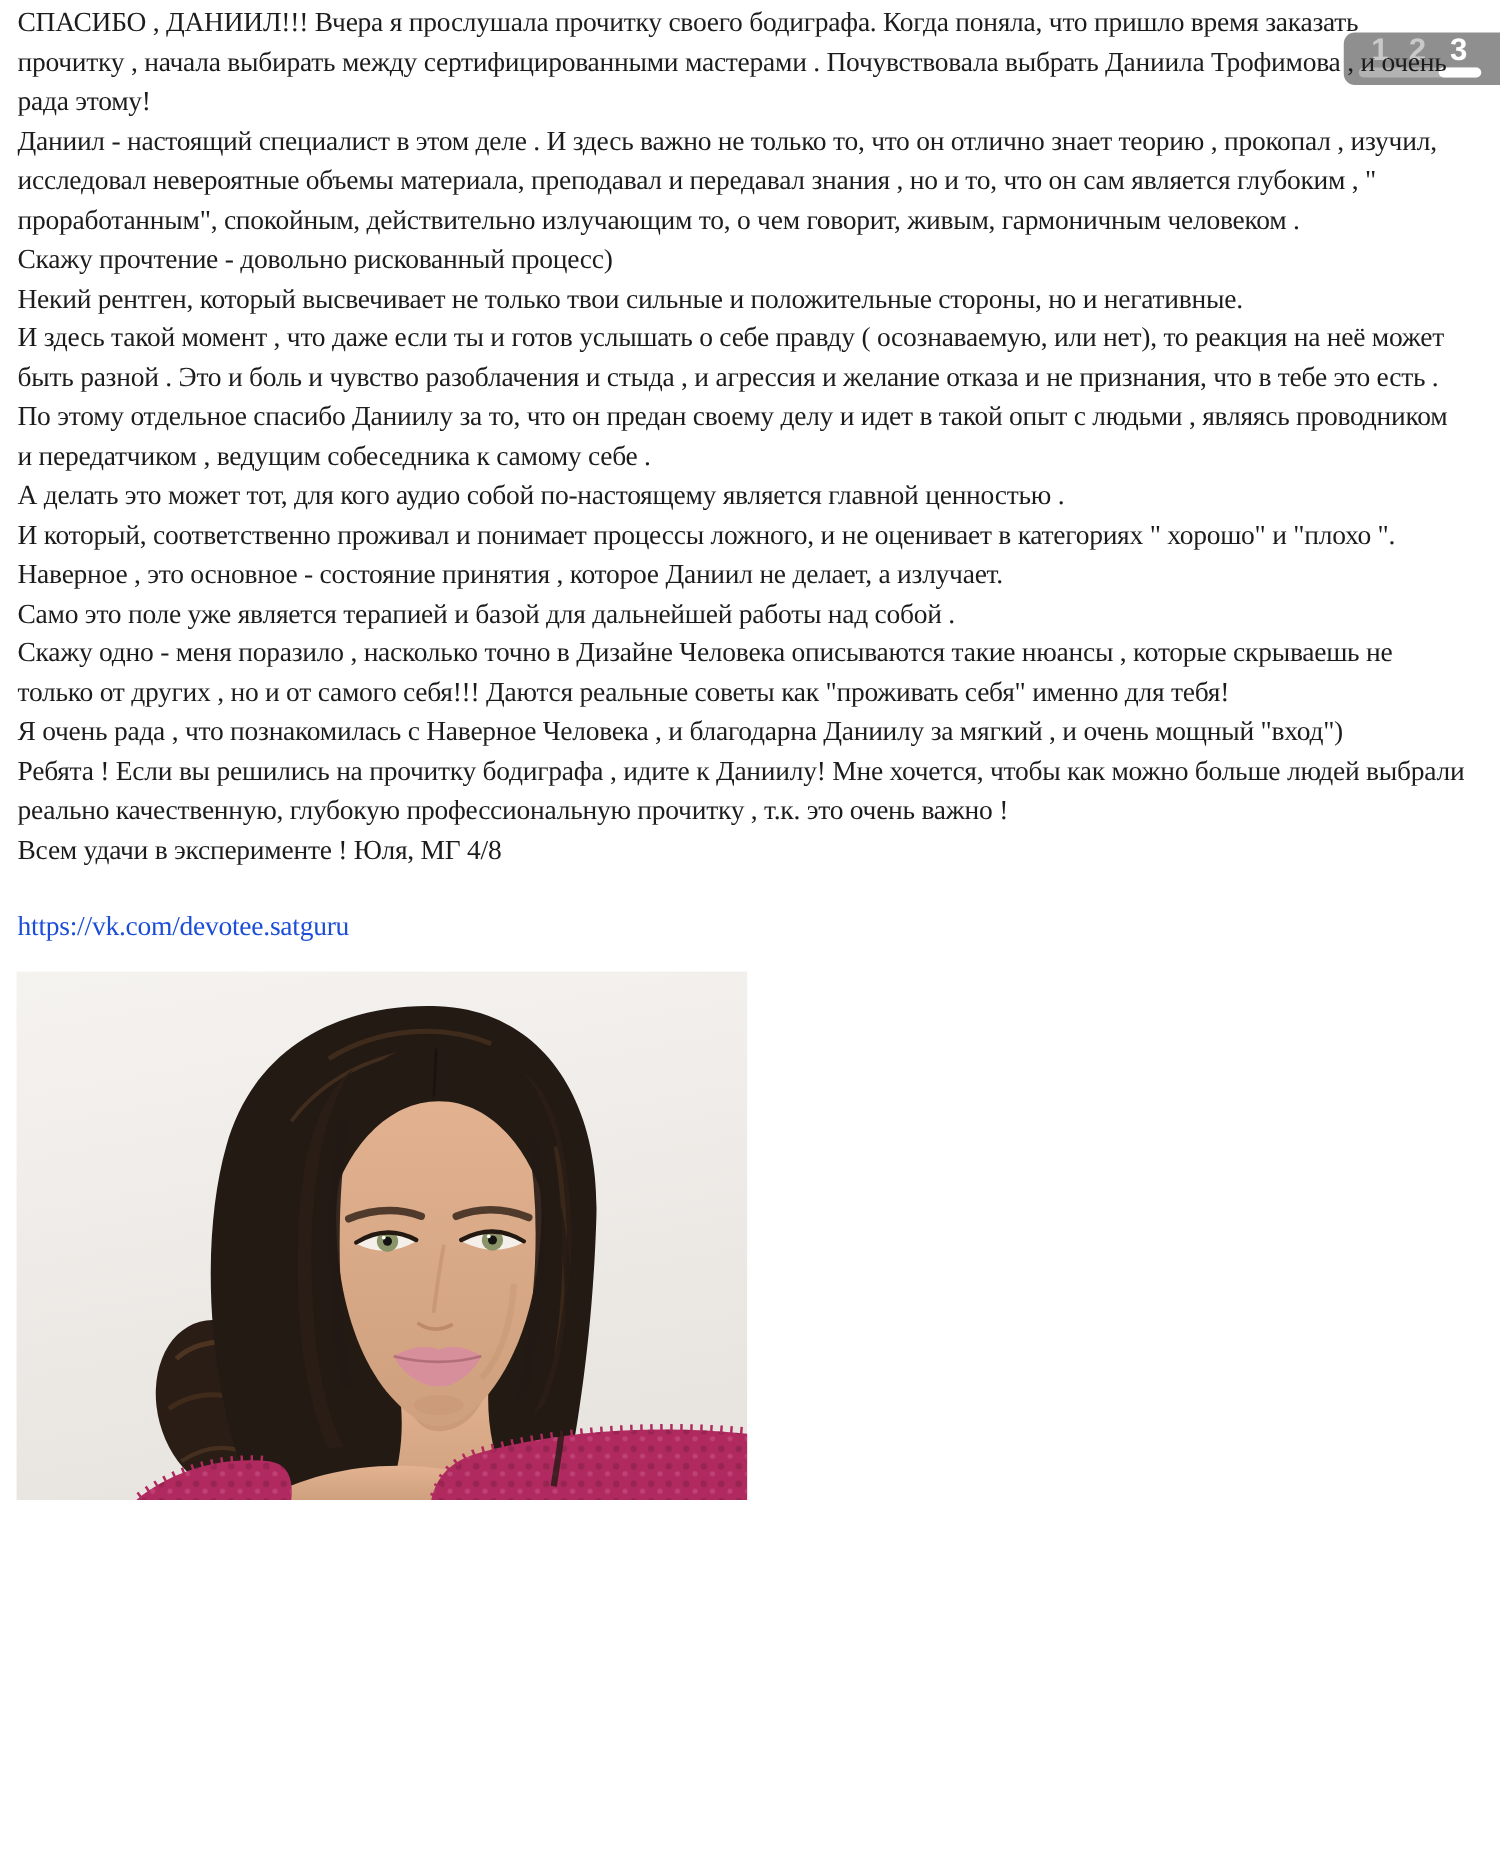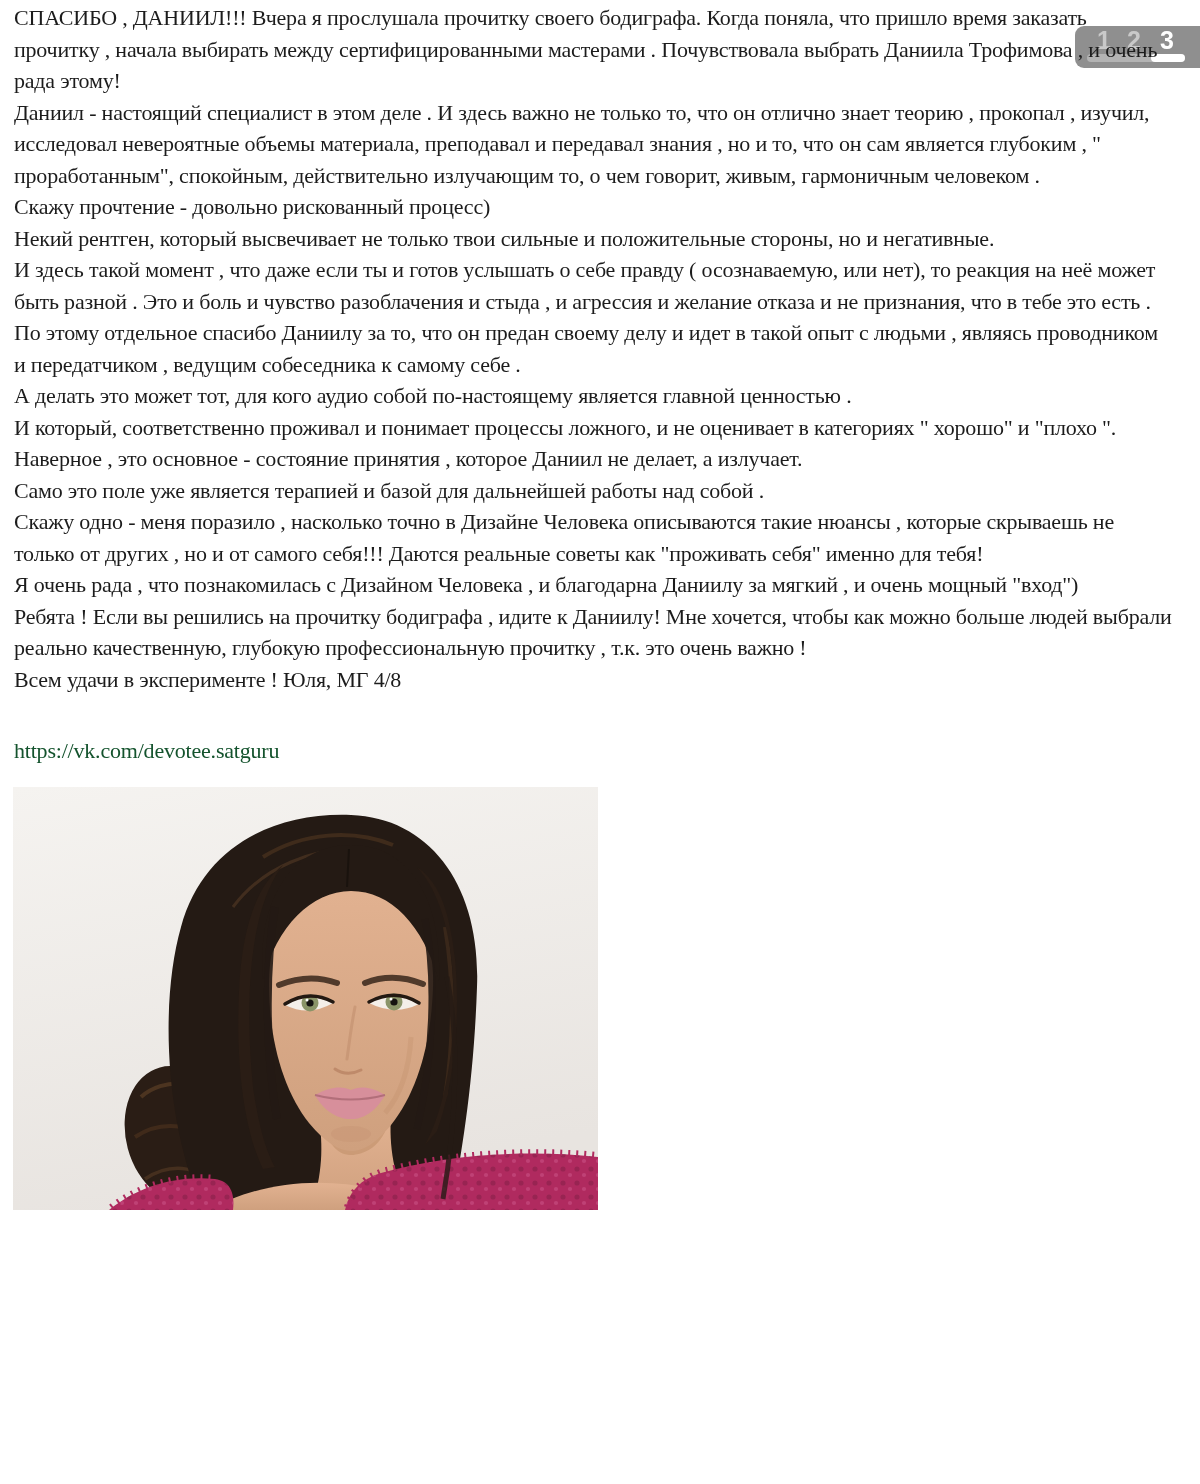--- a/index.html
+++ b/index.html
@@ -11,22 +11,22 @@
   }
 
   
   .post-text{
     position:absolute;left:14px;top:2px;width:1160px;z-index:2;
     font-size:22px;line-height:31.5px;letter-spacing:-0.2px;font-family:Liberation Serif, serif;
   }
   .post-text p{margin:0;padding:0;}
 
   .vk-link{
-    display:inline-block;margin-top:40px;
-    color:#14532d;text-decoration:none;cursor:pointer;
+    display:inline-block;margin-top:30px;
+    color:#1d4ed8;text-decoration:none;cursor:pointer;
   }
 
   
   .photo{
     margin:20px 0 0 -1px;padding:0;width:585px;height:423px;
     overflow:hidden;line-height:0;cursor:pointer;
   }
 
   
   .pager{
@@ -67,21 +67,21 @@
   <p>Даниил - настоящий специалист в этом деле . И здесь важно не только то, что он отлично знает теорию , прокопал , изучил, исследовал невероятные объемы материала, преподавал и передавал знания , но и то, что он сам является глубоким , " проработанным", спокойным, действительно излучающим то, о чем говорит, живым, гармоничным человеком .</p>
   <p>Скажу прочтение - довольно рискованный процесс)</p>
   <p>Некий рентген, который высвечивает не только твои сильные и положительные стороны, но и негативные.</p>
   <p>И здесь такой момент , что даже если ты и готов услышать о себе правду ( осознаваемую, или нет), то реакция на неё может быть разной . Это и боль и чувство разоблачения и стыда , и агрессия и желание отказа и не признания, что в тебе это есть .</p>
   <p>По этому отдельное спасибо Даниилу за то, что он предан своему делу и идет в такой опыт с людьми , являясь проводником и передатчиком , ведущим собеседника к самому себе .</p>
   <p>А делать это может тот, для кого аудио собой по-настоящему является главной ценностью .</p>
   <p>И который, соответственно проживал и понимает процессы ложного, и не оценивает в категориях " хорошо" и "плохо ".</p>
   <p>Наверное , это основное - состояние принятия , которое Даниил не делает, а излучает.</p>
   <p>Само это поле уже является терапией и базой для дальнейшей работы над собой .</p>
   <p>Скажу одно - меня поразило , насколько точно в Дизайне Человека описываются такие нюансы , которые скрываешь не только от других , но и от самого себя!!! Даются реальные советы как "проживать себя" именно для тебя!</p>
-  <p>Я очень рада , что познакомилась с Дизайном Человека , и благодарна Даниилу за мягкий , и очень мощный "вход")</p>
+  <p>Я очень рада , что познакомилась с Наверное Человека , и благодарна Даниилу за мягкий , и очень мощный "вход")</p>
   <p>Ребята ! Если вы решились на прочитку бодиграфа , идите к Даниилу! Мне хочется, чтобы как можно больше людей выбрали реально качественную, глубокую профессиональную прочитку , т.к. это очень важно !</p>
   <p>Всем удачи в эксперименте ! Юля, МГ 4/8</p>
 
   <a class="vk-link" href="#">https://vk.com/devotee.satguru</a>
 
   <figure class="photo">
     <svg width="585" height="423" viewBox="0 0 585 423" xmlns="http://www.w3.org/2000/svg">
       <defs>
         <linearGradient id="bgGrad" x1="0" y1="0" x2="0.25" y2="1">
           <stop offset="0" stop-color="#f5f3f0"></stop>

